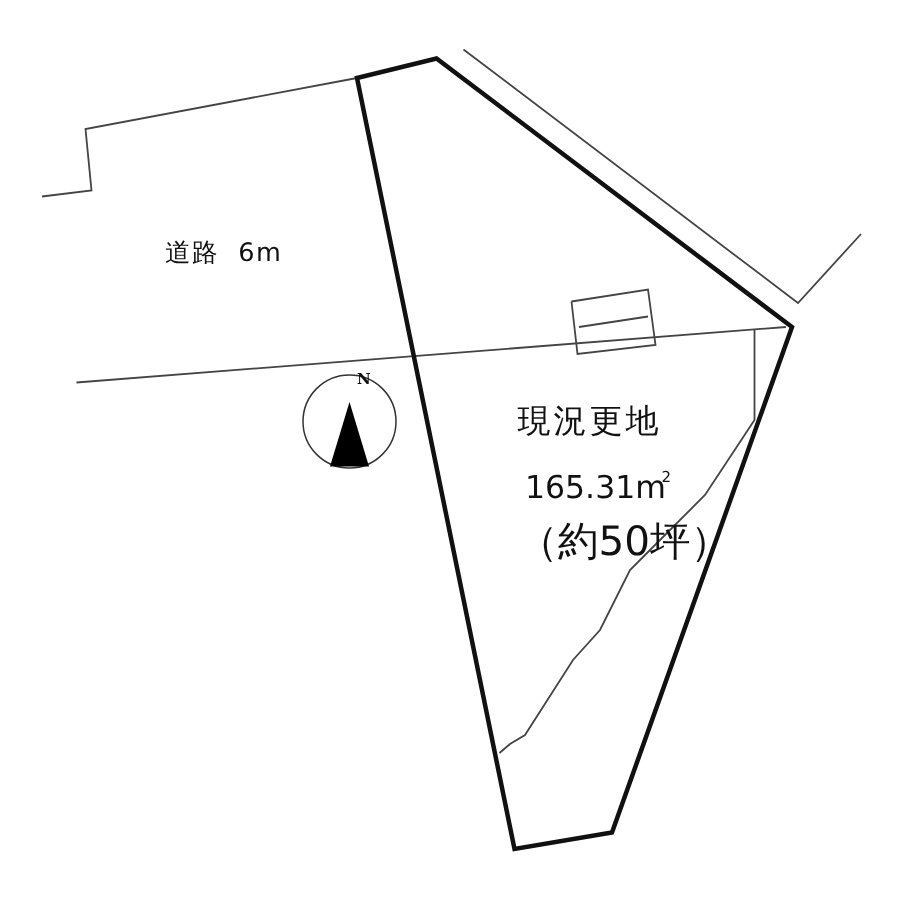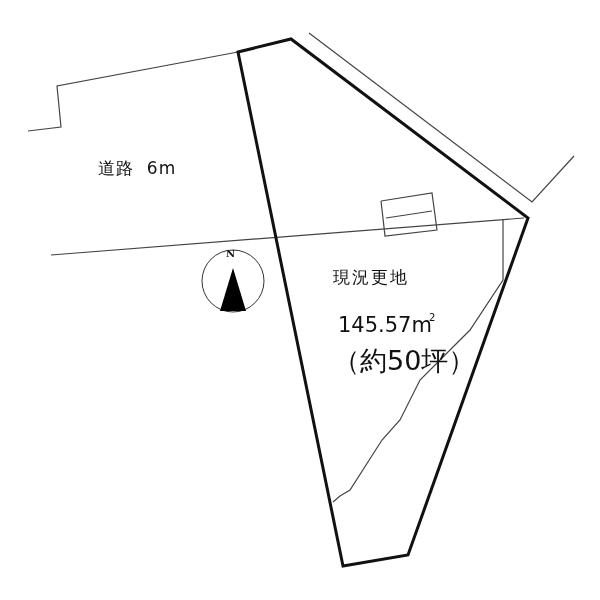--- a/index.html
+++ b/index.html
@@ -1,20 +1,20 @@
 <!DOCTYPE html>
 <html><head>
   <meta charset="utf-8">
   <style>
     html, body { margin: 0; padding: 0; background: #ffffff; }
     body { width: 600px; height: 600px; position: relative; overflow: hidden; font-family: "DejaVu Sans", sans-serif; }
     #canvas { position: absolute; left: 0; top: 0; width: 600px; height: 600px; }
-    .label { position: absolute; color: #111111; white-space: nowrap; }
+    .label { position: absolute; color: #111111; white-space: nowrap; margin-left: 12px; }
     .road-label { left: 98px; top: 157px; font-size: 17px; letter-spacing: 1px; }
-    .lot-title { left: 333px; top: 266px; font-size: 17px; letter-spacing: 2px; }
+    .lot-title { left: 333px; top: 266px; font-size: 22px; letter-spacing: 2px; }
     .lot-area { left: 338px; top: 313px; font-size: 21px; }
     .lot-area sup { font-size: 10px; position: relative; top: -3px; margin-left: -3px; }
     .lot-tsubo { left: 333px; top: 343px; font-size: 27px; }
   </style>
 </head>
 <body>
 
 <svg id="canvas" width="600" height="600" viewBox="0 0 600 600" xmlns="http://www.w3.org/2000/svg">
 
   <g fill="none" stroke="#444" stroke-width="1.2">
@@ -36,16 +36,16 @@
 
 <div class="label" style="left:226px;top:248px;font-size:10px;font-weight:bold;font-family:'DejaVu Serif',serif;">N</div>
 
 <div class="label road-label">
   <span>道路</span>&nbsp;&nbsp;<span>6m</span>
 </div>
 
 <div class="label lot-title">現況更地</div>
 
 <div class="label lot-area">
-  <span>145.57</span><span>m</span><sup>2</sup>
+  <span>165.31</span><span>m</span><sup>2</sup>
 </div>
 
 <div class="label lot-tsubo">（約50坪）</div>
 
 </body></html>

